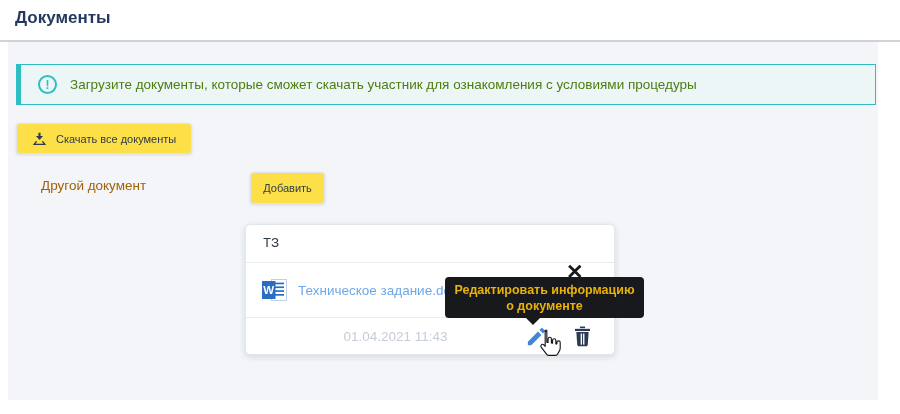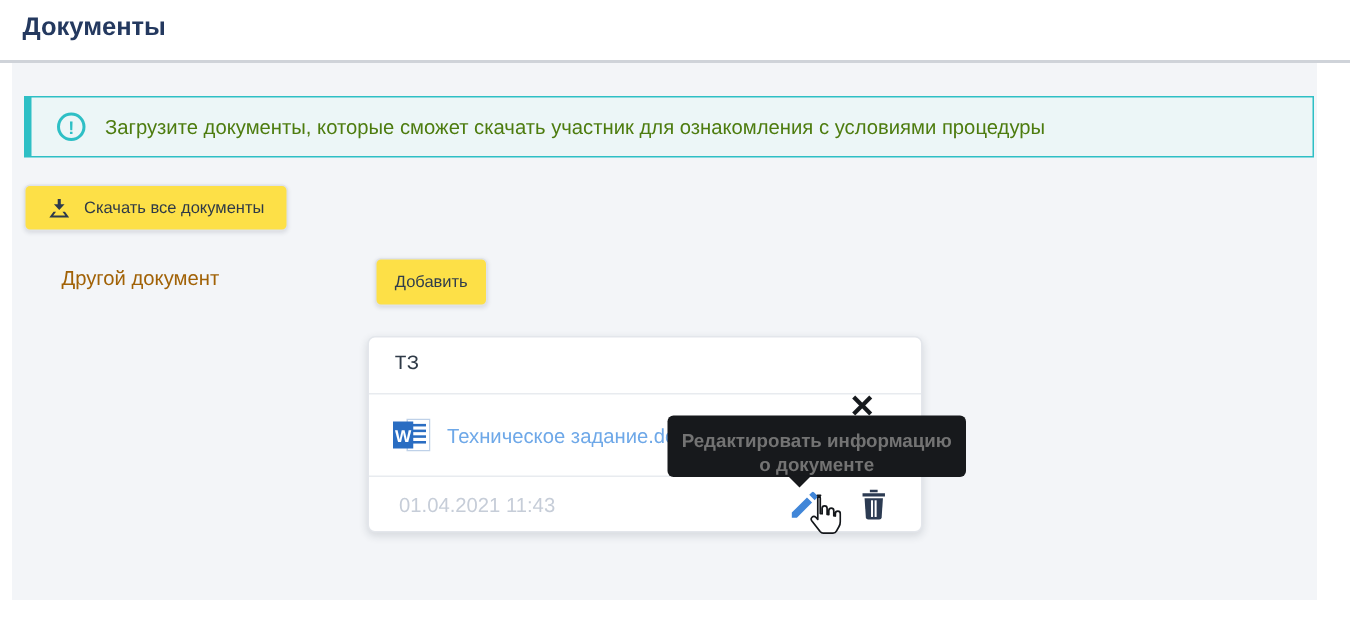--- a/index.html
+++ b/index.html
@@ -23,27 +23,27 @@
           border-radius:4px;box-shadow:0 1px 3px rgba(35,45,65,.12);font-family:inherit;
           font-size:11px;color:#2f3a47;cursor:pointer;}
   .download-btn{left:16px;top:123px;height:31px;padding:0 15px;gap:9px;}
   .row-label{position:absolute;left:17px;top:178px;font-size:13.5px;color:#a16207;margin-left:24px;}
   .add-btn{left:250px;top:172px;width:75px;height:32px;justify-content:center;color:#303d4c;}
   .card{position:absolute;left:245px;top:224px;width:370px;height:131px;background:#fff;
           border:1px solid #e3e6eb;border-radius:5px;box-shadow:0 2px 6px rgba(30,40,60,.14);z-index:1;}
   .card-title{height:38px;line-height:37px;padding-left:17px;font-size:13.5px;color:#2f3a47;border-bottom:1px solid #e8ebef;font-family:Liberation Mono, monospace;}
   .card-file-row{height:55px;display:flex;align-items:center;padding-left:16px;gap:11px;border-bottom:1px solid #e8ebef;}
   .file-link{font-size:13.5px;color:var(--link-blue);text-decoration:none;white-space:nowrap;overflow:hidden;cursor:pointer;}
-  .card-footer{height:36px;display:flex;align-items:center;padding:0 20px;}
+  .card-footer{height:36px;display:flex;align-items:center;padding:0 20px;text-align:center;}
   .date{font-size:13.5px;color:#c6cdd8;flex:1;}
   .icon-btn{display:inline-flex;align-items:center;justify-content:center;background:none;border:none;cursor:pointer;padding:0;}
   .icon-btn.edit{margin-right:23px;}
   .x-glyph{position:absolute;left:566px;top:261px;font-size:21px;font-weight:700;color:#16191d;z-index:2;line-height:1;}
-  .tooltip{position:absolute;left:445px;top:277px;width:199px;height:41px;background:var(--tooltip-bg);color:#737373;
-          border-radius:4px;display:flex;align-items:flex-end;justify-content:center;text-align:center;
+  .tooltip{position:absolute;left:445px;top:277px;width:199px;height:41px;background:var(--tooltip-bg);color:#eab308;
+          border-radius:4px;display:flex;align-items:center;justify-content:center;text-align:center;
           font-size:12.5px;font-weight:700;line-height:16px;z-index:3;padding:0 4px;}
   .tooltip-caret{position:absolute;left:80px;bottom:-7px;width:0;height:0;
           border-left:8px solid transparent;border-right:8px solid transparent;border-top:8px solid var(--tooltip-bg);}
   .cursor{position:absolute;left:536px;top:329px;z-index:4;}
 </style>
 </head>
 <body>
 
 <div class="page">
   <h1 class="page-title">Документы</h1>

